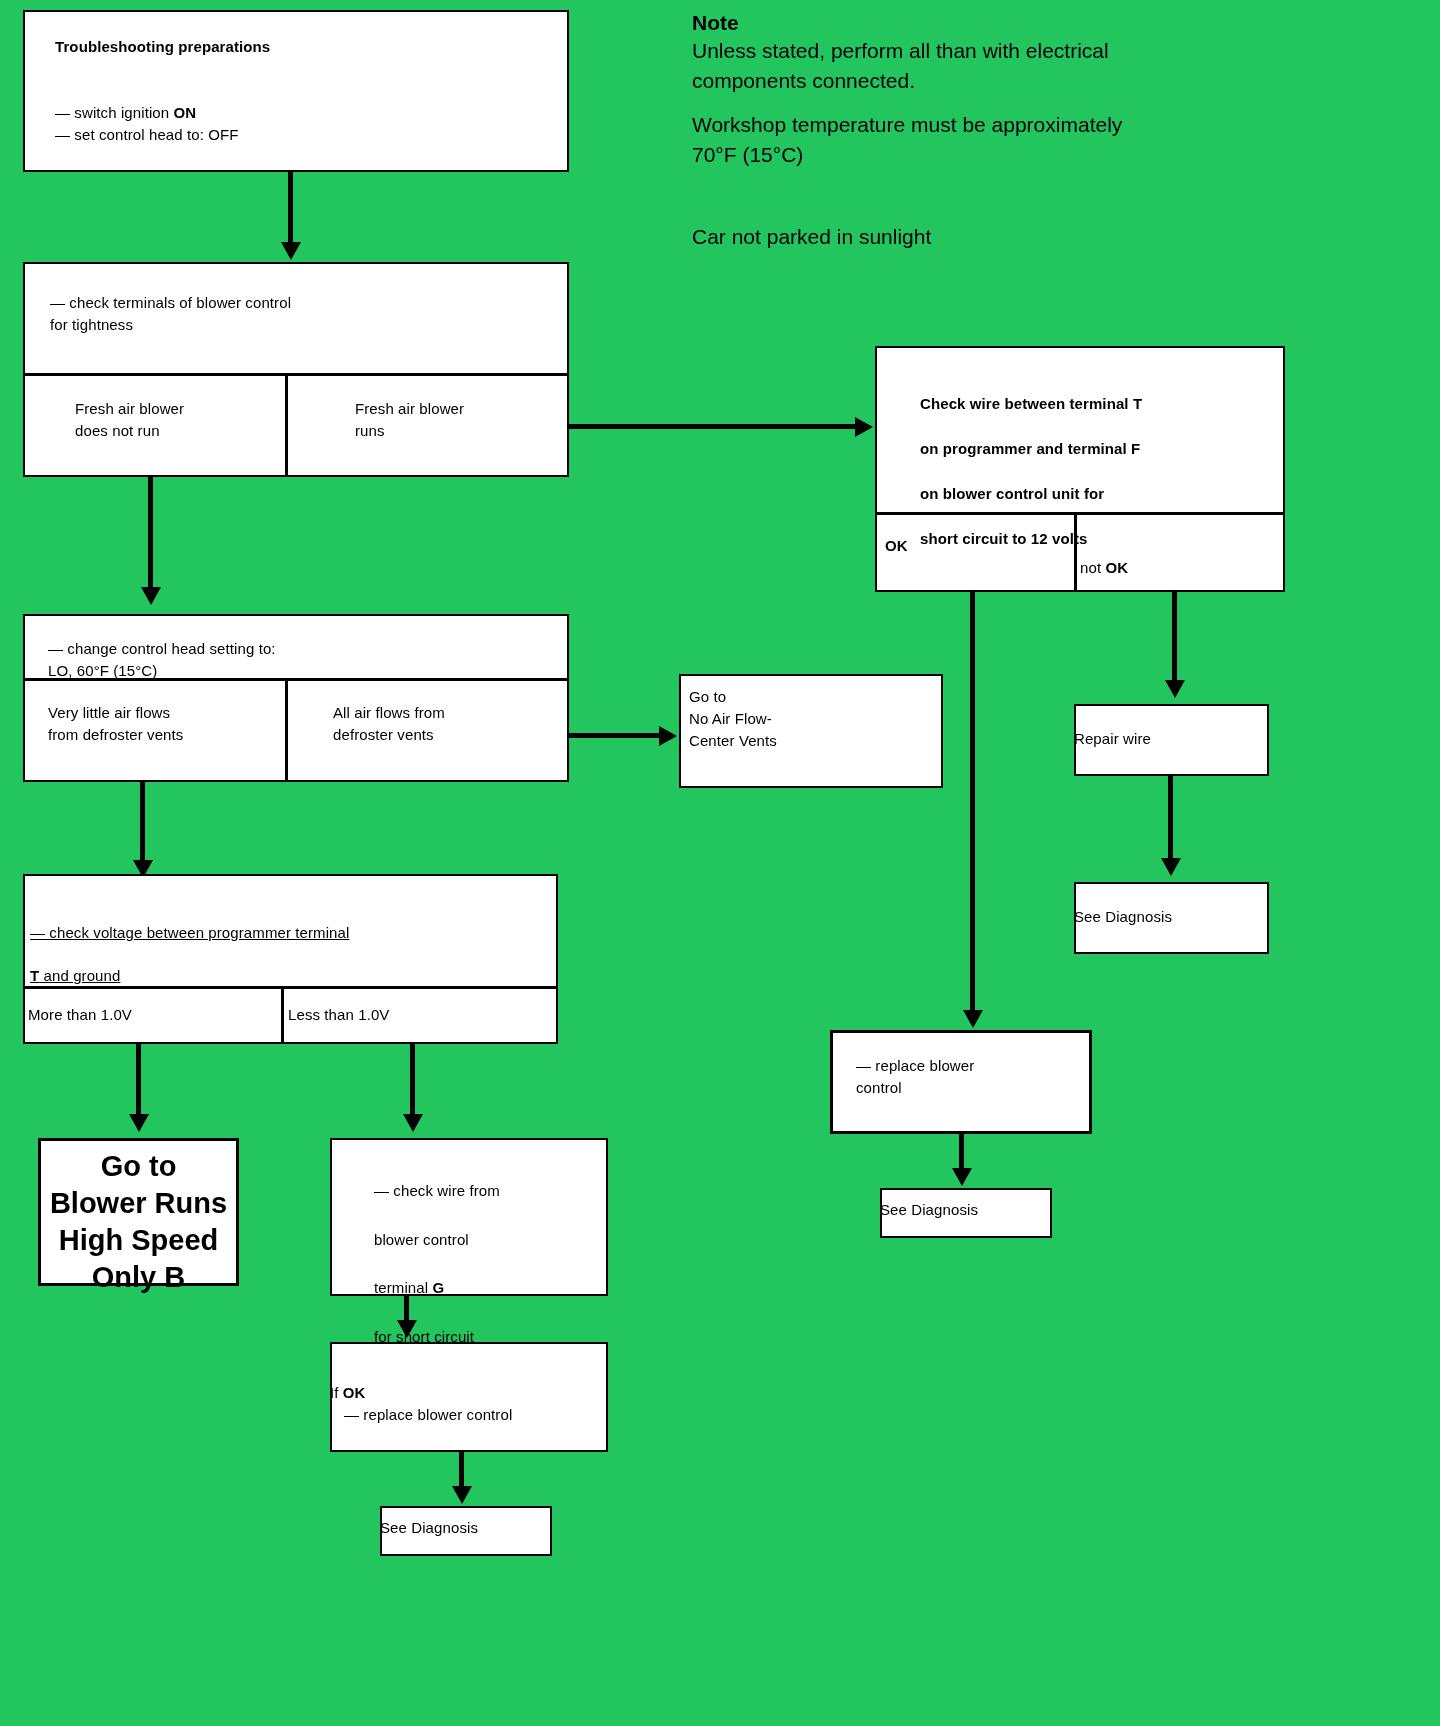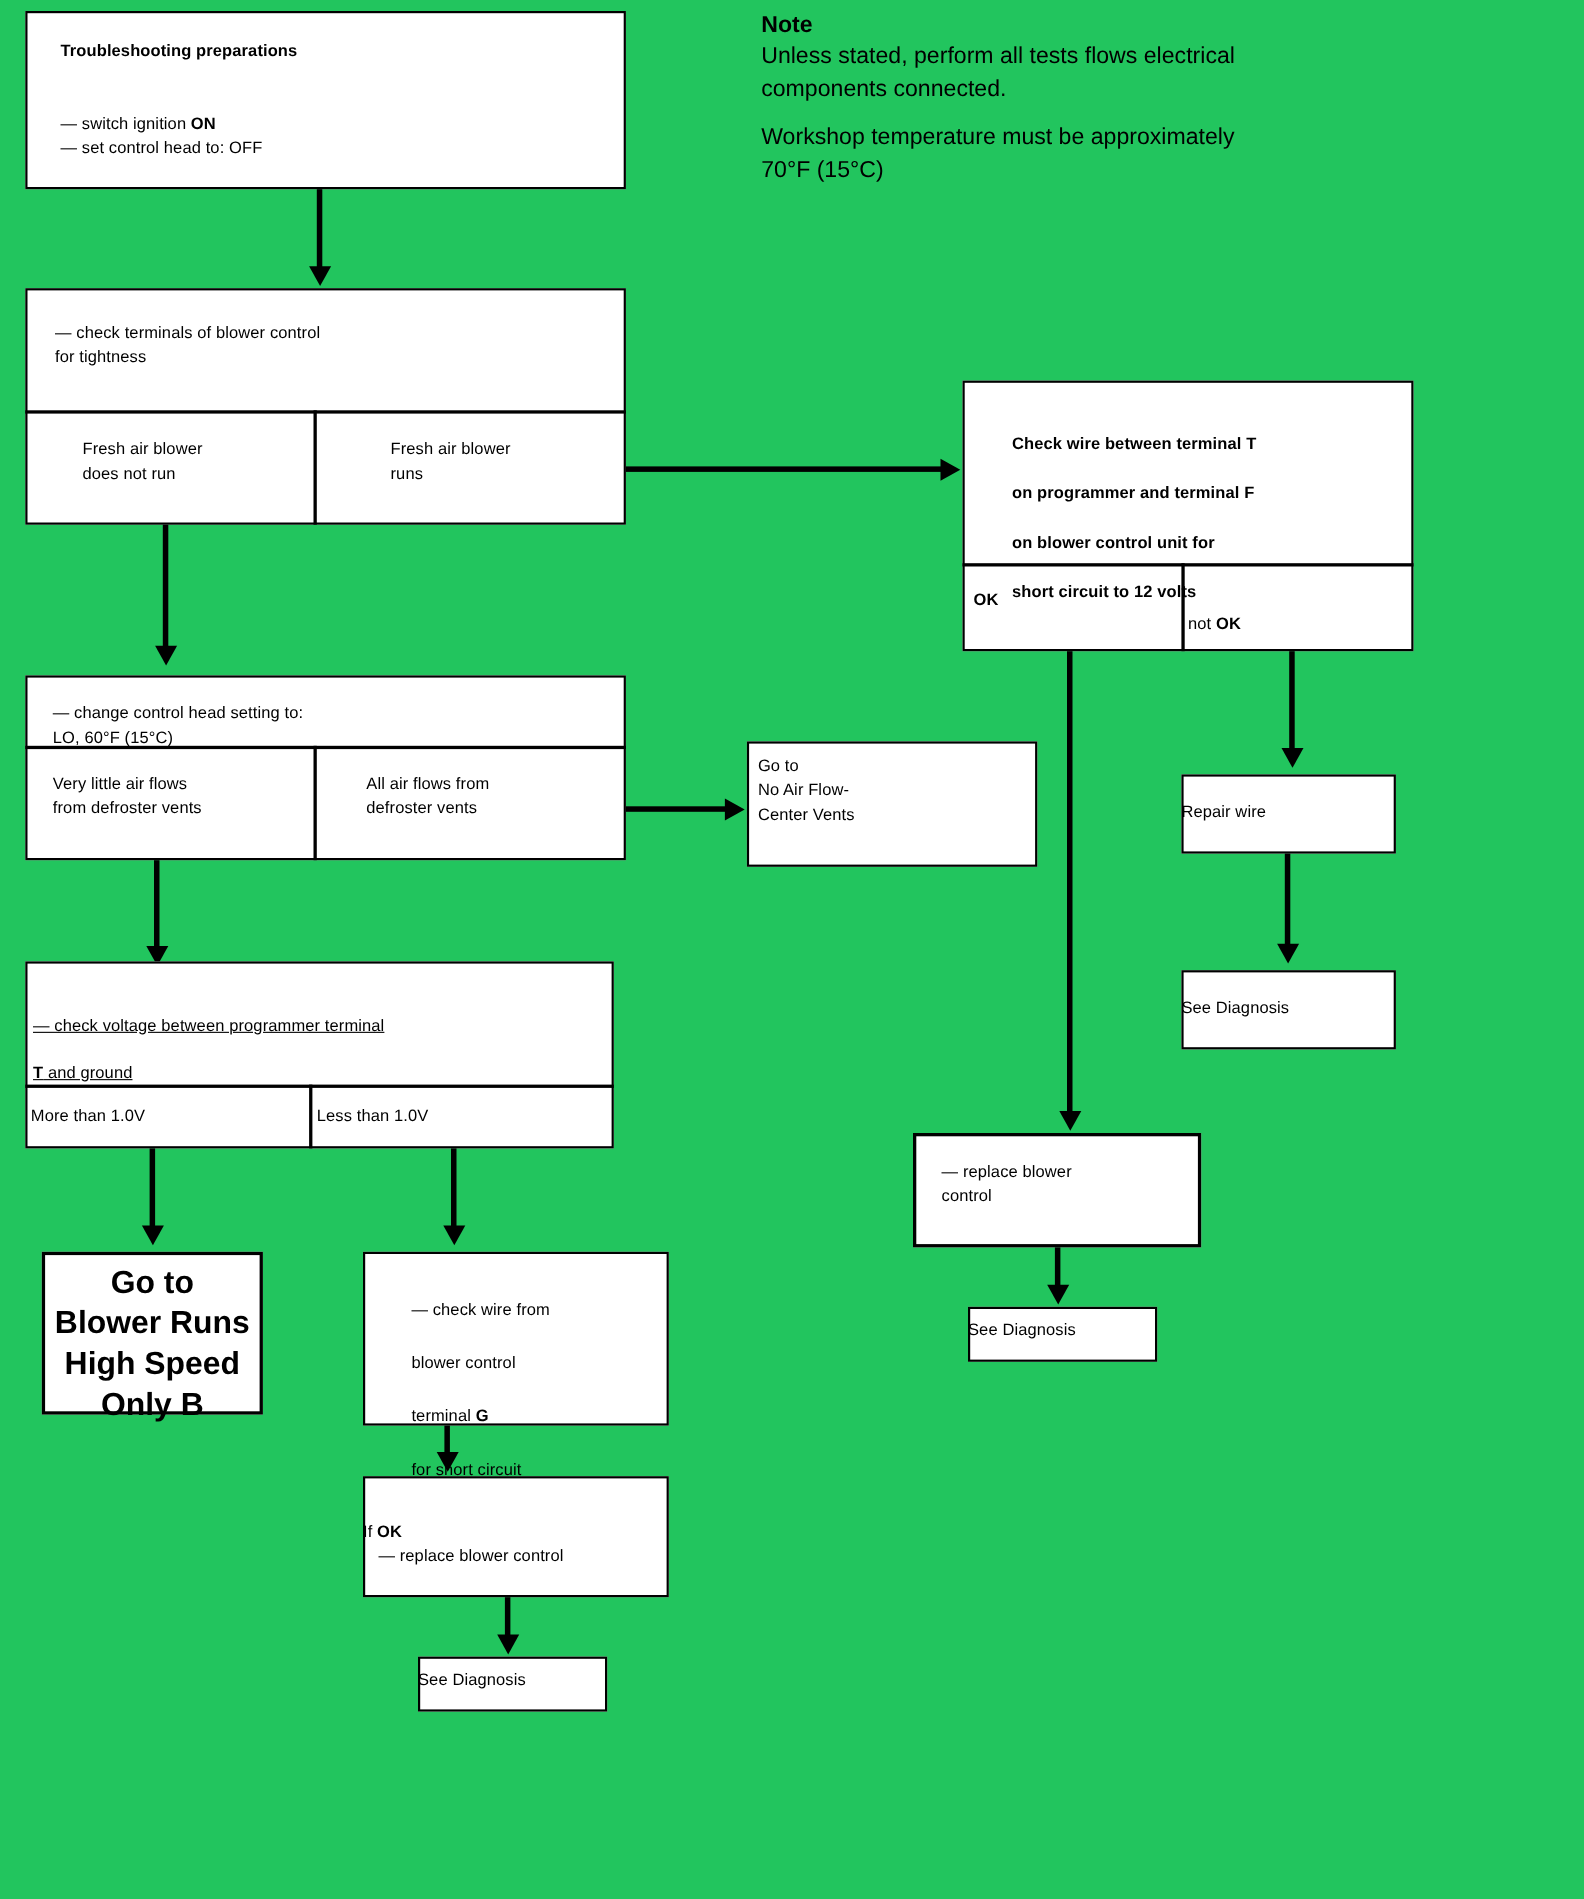--- a/index.html
+++ b/index.html
@@ -86,24 +86,25 @@
     line-height: 1.28;
     text-align: center;
   }
 </style>
 </head>
 <body>
 
 <div id="page">
 
   <div class="note-blk bold" style="left:692px; top:8px;">Note</div>
-  <div class="note-blk" style="left:692px; top:36px; width:520px;">Unless stated, perform all tests flows electrical
+  <div class="note-blk" style="left:692px; top:36px; width:520px;">Unless stated, perform all than with electrical
 components connected.</div>
   <div class="note-blk" style="left:692px; top:110px; width:520px;">Workshop temperature must be approximately
 70°F (15°C)</div>
+  <div class="note-blk" style="left:692px; top:222px; width:520px;">Car not parked in sunlight</div>
 
   <div class="box" style="left:23px; top:10px; width:546px; height:162px;"></div>
   <div class="txt bold" style="left:55px; top:36px; width:480px;">Troubleshooting preparations</div>
   <div class="txt" style="left:55px; top:80px; width:480px;">
     <span>— switch ignition </span><span class="bold">ON</span>
   </div>
   <div class="txt" style="left:55px; top:124px; width:480px;">— set control head to: OFF</div>
 
   <div class="arrow-v" style="left:288px; top:172px; height:72px;"></div>
 

